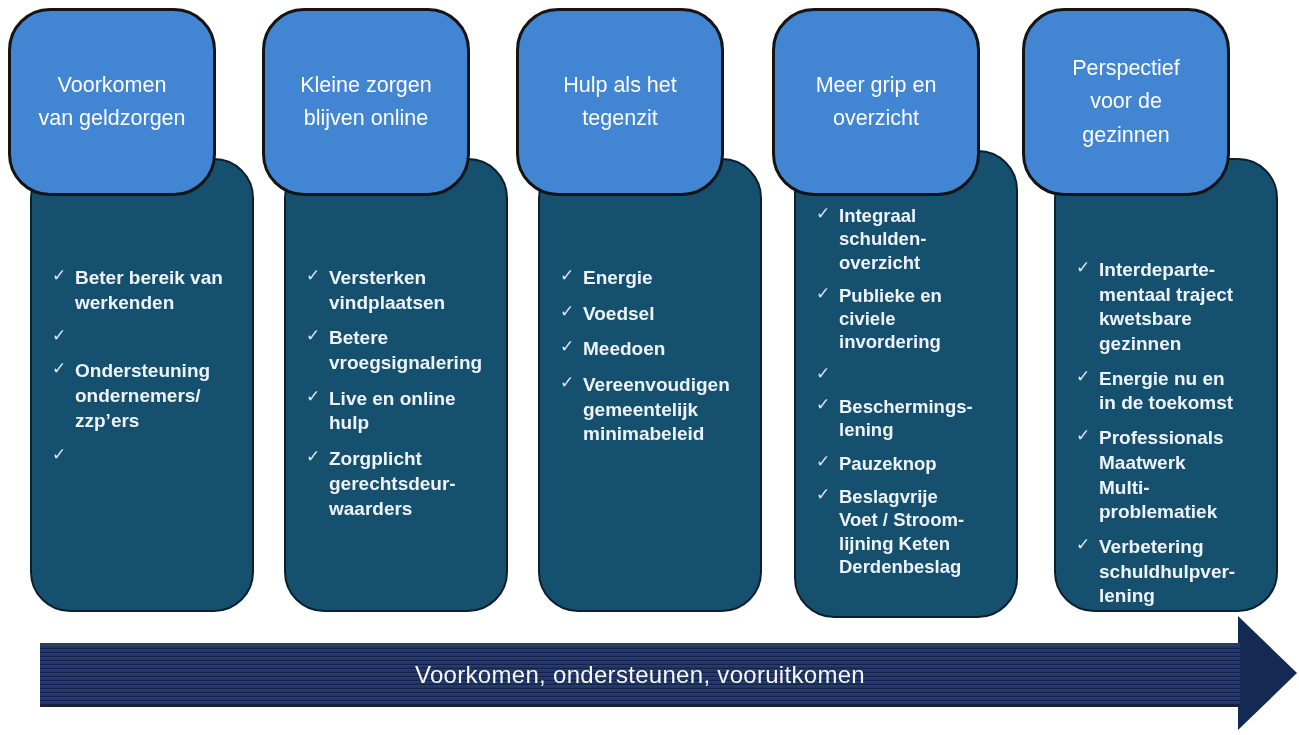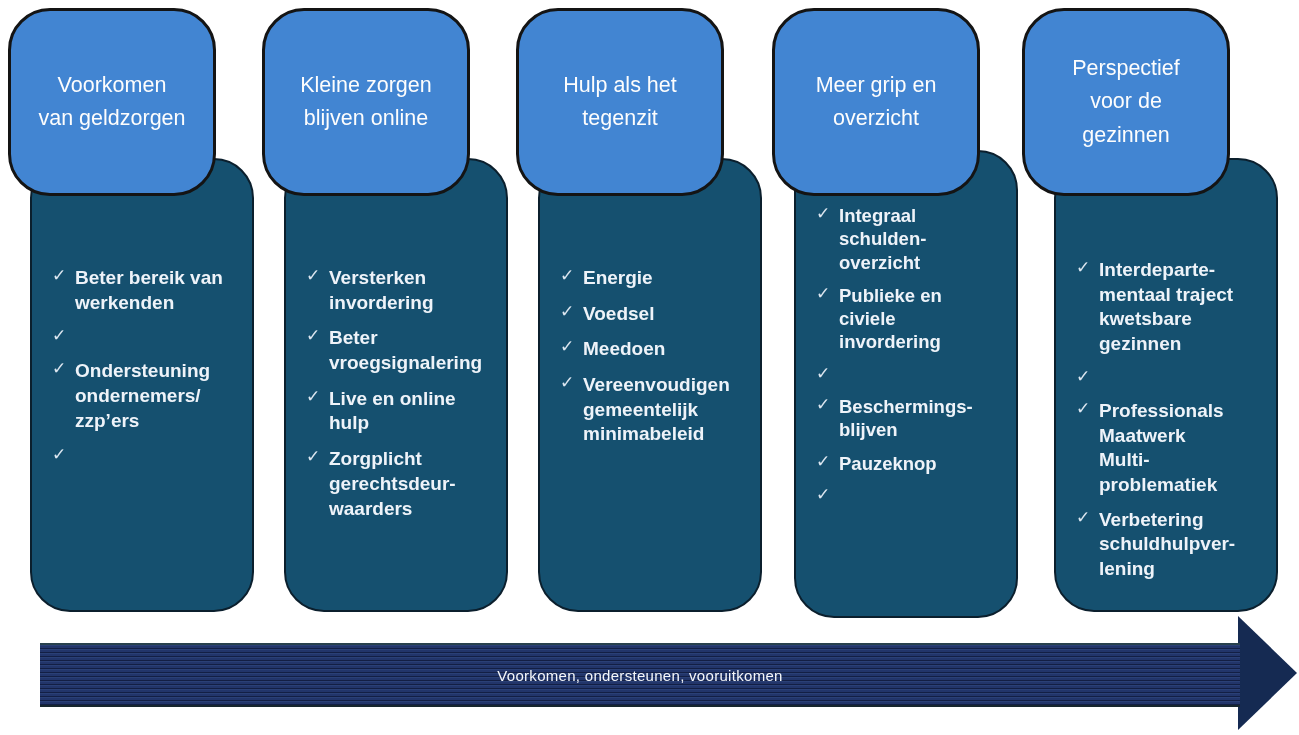--- a/index.html
+++ b/index.html
@@ -102,21 +102,21 @@
     border-top: 2px solid #28414d;
     border-bottom: 2px solid #17262e;
     box-sizing: border-box;
     display: flex;
     align-items: center;
     justify-content: center;
     z-index: 3;
   }
   .arrow-label {
     color: #f5f7fa;
-    font-size: 15px;
+    font-size: 24px;
     letter-spacing: 0.3px;
   }
   .arrow-head {
     position: absolute;
     left: 1238px;
     top: 616px;
     width: 0;
     height: 0;
     border-left: 59px solid #152a52;
     border-top: 57px solid transparent;
@@ -153,25 +153,25 @@
       <span class="pre">Voorkomen
 van geldzorgen</span>
     </div>
   </div>
 
   <div class="column col-2">
     <div class="body-box">
       <div class="item">
         <span class="check">✓</span>
         <span class="pre">Versterken
-invordering</span>
-      </div>
-      <div class="item">
-        <span class="check">✓</span>
-        <span class="pre">Beter
+vindplaatsen</span>
+      </div>
+      <div class="item">
+        <span class="check">✓</span>
+        <span class="pre">Betere
 vroegsignalering</span>
       </div>
       <div class="item">
         <span class="check">✓</span>
         <span class="pre">Live en online
 hulp</span>
       </div>
       <div class="item">
         <span class="check">✓</span>
         <span class="pre">Zorgplicht
@@ -225,47 +225,53 @@
         <span class="pre">Publieke en
 civiele
 invordering</span>
       </div>
       <div class="item">
         <span class="check">✓</span>
       </div>
       <div class="item">
         <span class="check">✓</span>
         <span class="pre">Beschermings-
-blijven</span>
+lening</span>
       </div>
       <div class="item">
         <span class="check">✓</span>
         <span class="pre">Pauzeknop</span>
       </div>
       <div class="item">
         <span class="check">✓</span>
+        <span class="pre">Beslagvrije
+Voet / Stroom-
+lijning Keten
+Derdenbeslag</span>
       </div>
     </div>
     <div class="header-box">
       <span class="pre">Meer grip en
 overzicht</span>
     </div>
   </div>
 
   <div class="column col-5">
     <div class="body-box">
       <div class="item">
         <span class="check">✓</span>
         <span class="pre">Interdeparte-
 mentaal traject
 kwetsbare
 gezinnen</span>
       </div>
       <div class="item">
         <span class="check">✓</span>
+        <span class="pre">Energie nu en
+in de toekomst</span>
       </div>
       <div class="item">
         <span class="check">✓</span>
         <span class="pre">Professionals
 Maatwerk
 Multi-
 problematiek</span>
       </div>
       <div class="item">
         <span class="check">✓</span>

